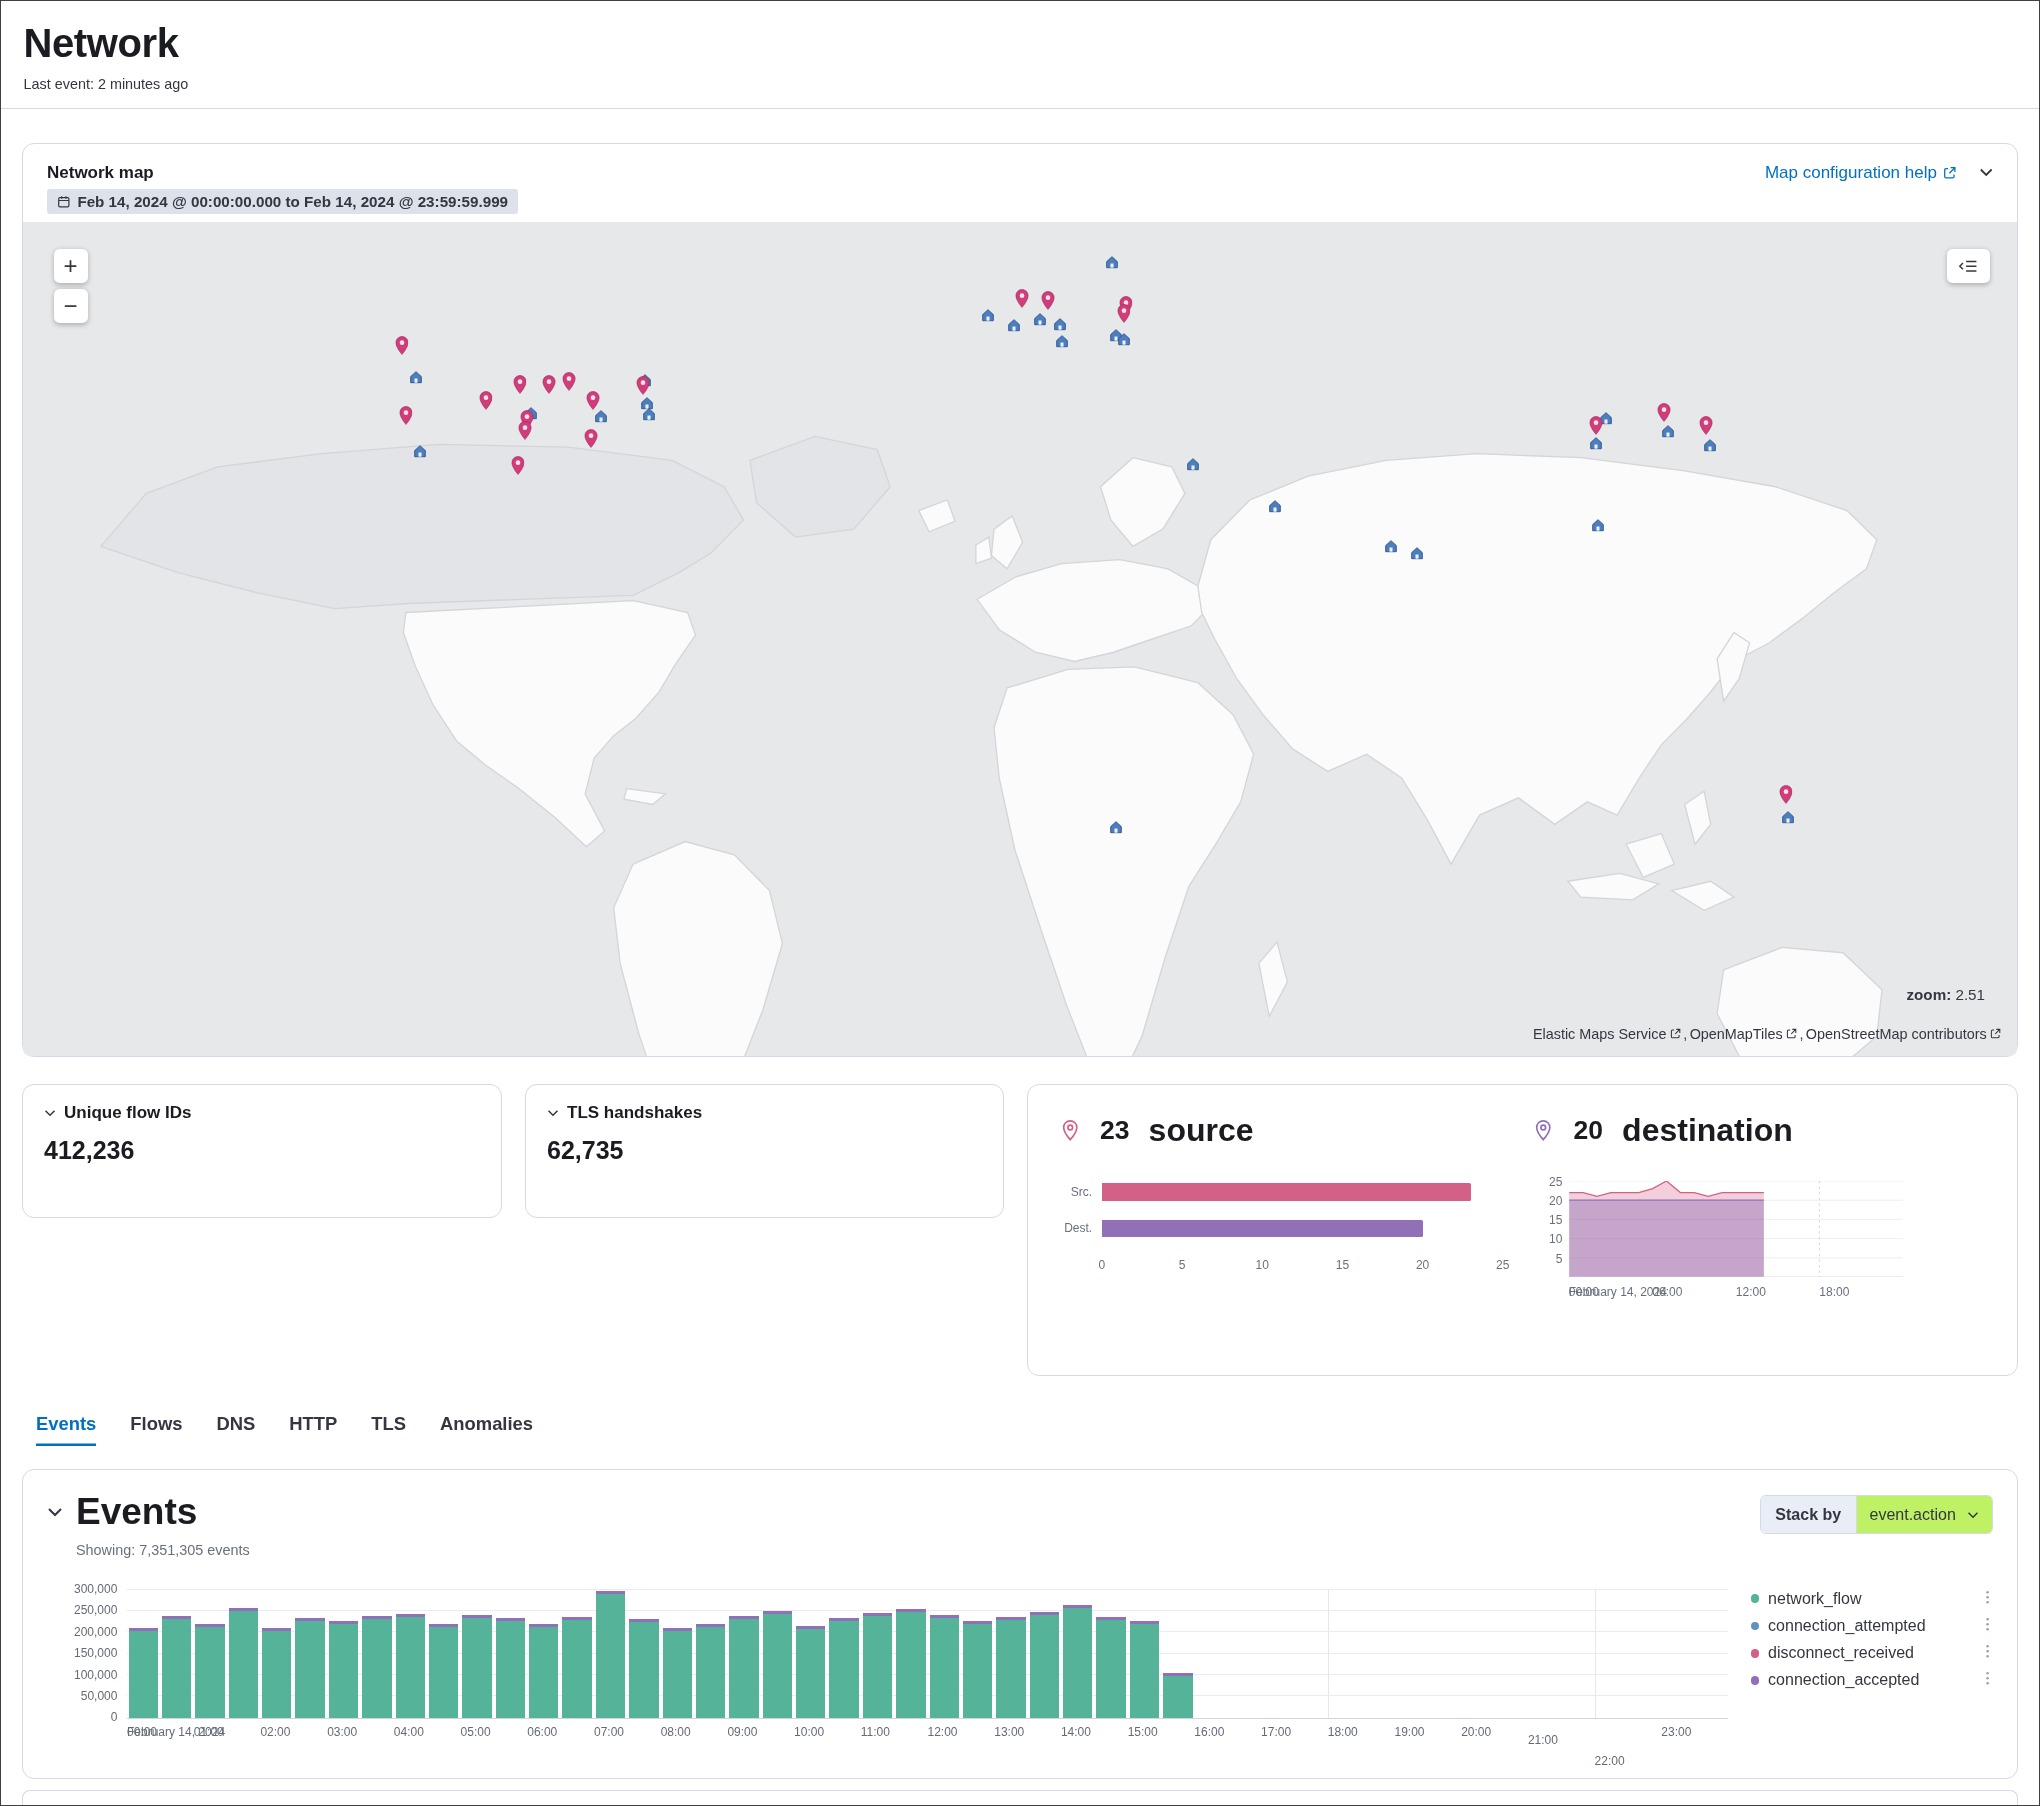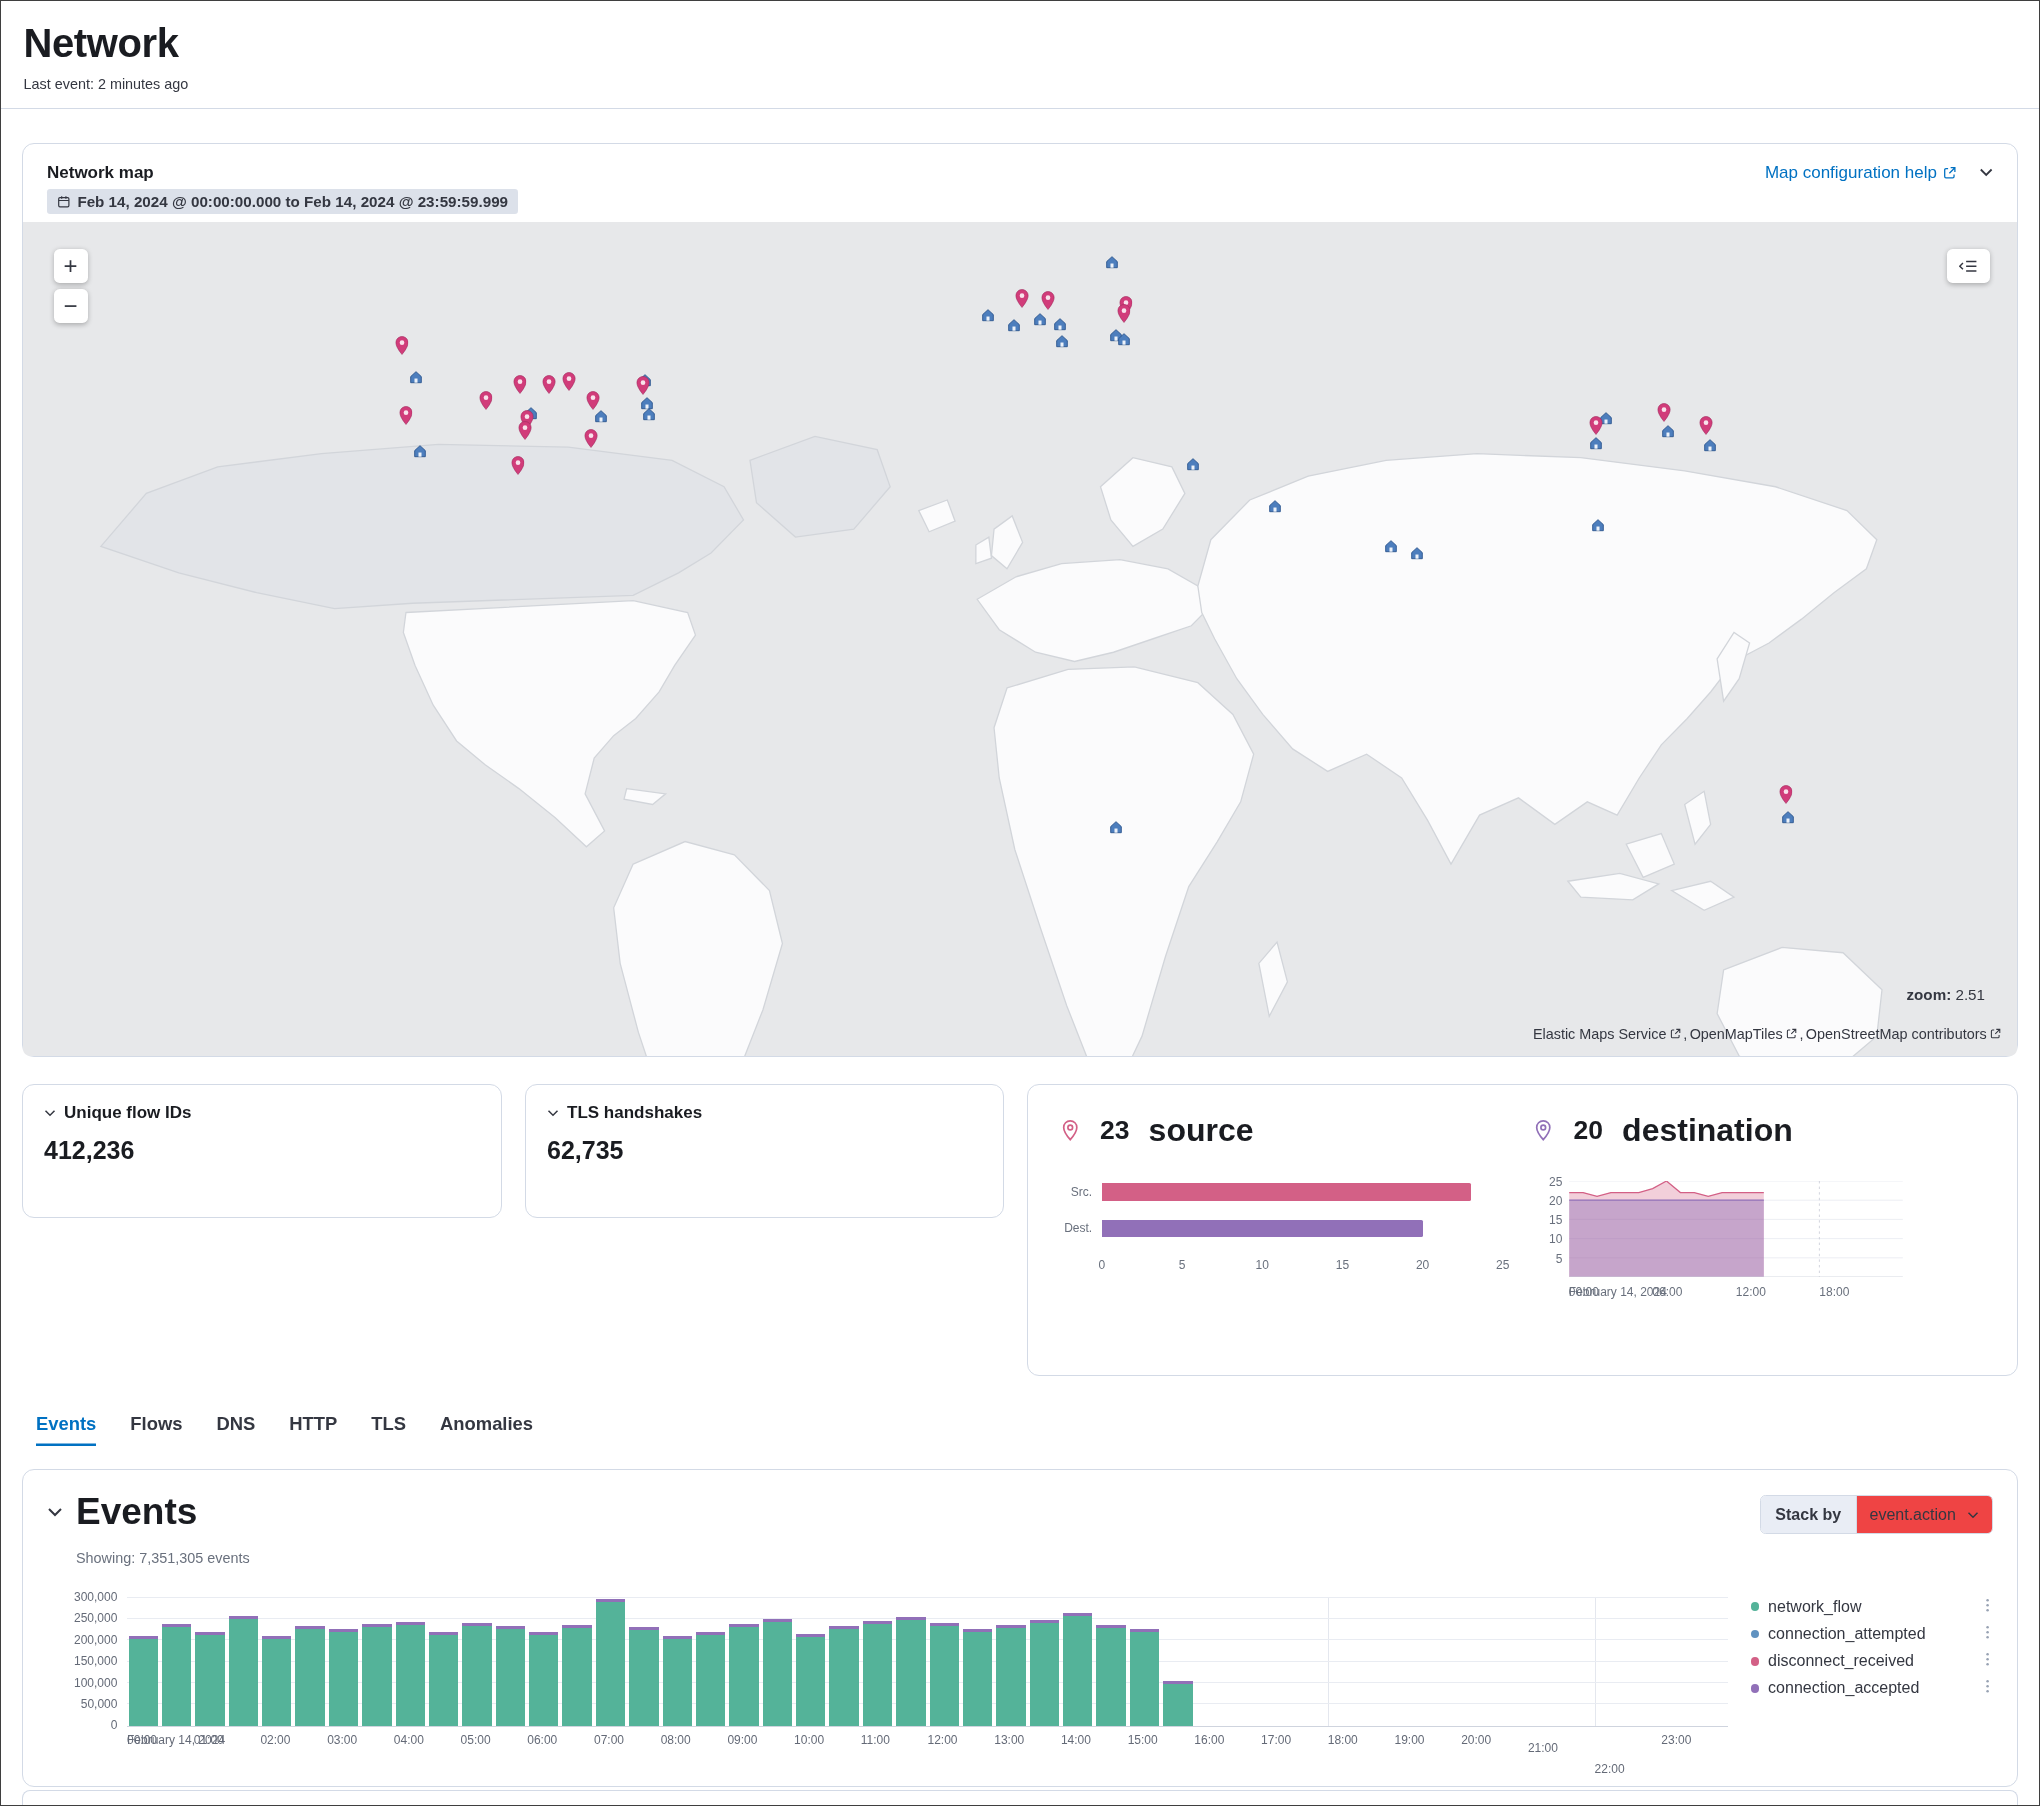--- a/index.html
+++ b/index.html
@@ -65,24 +65,24 @@
   .area-sub{position:absolute;left:0;top:19px;}
   
   .tabs{display:flex;gap:34px;margin:37px 0 0 35px;}
   .tab{font-size:18.4px;font-weight:600;color:#343741;padding-bottom:11.2px;cursor:pointer;}
   .tab.active{color:#0071c2;box-shadow:inset 0 -2.4px 0 #0071c2;}
   
   .events-panel{margin:22.5px 21px 0;padding:21px 24px;}
   .events-head{display:flex;justify-content:space-between;align-items:flex-start;}
   .events-title-wrap{display:flex;align-items:center;gap:13px;}
   .events-title{font-size:37px;font-weight:700;}
-  .events-showing{font-size:14.4px;color:#69707d;margin-top:17px;margin-left:29px;}
+  .events-showing{font-size:14.4px;color:#69707d;margin-top:9px;margin-left:29px;}
   .stackby{display:flex;height:37px;border:0.8px solid #d3dae6;border-radius:5.6px;overflow:hidden;font-size:16px;margin-top:4.8px;}
   .stackby-label{background:#e9edf5;display:flex;align-items:center;padding:0 14.4px;color:#343741;font-weight:600;border-right:0.8px solid #d3dae6;}
-  .stackby-select{display:flex;align-items:center;gap:11.2px;padding:0 13px;background:#ef4444;cursor:pointer;color:#343741;}
+  .stackby-select{display:flex;align-items:center;gap:11.2px;padding:0 13px;background:#bef264;cursor:pointer;color:#343741;}
   .chart-region{display:flex;margin-top:32px;}
   .y-axis{position:relative;width:80px;height:128px;font-size:12px;color:#646a77;}
   .y-axis span{position:absolute;right:9.6px;}
   .plot-col{flex:1;display:flex;flex-direction:column;min-width:0;}
   .plot{position:relative;height:128px;border-bottom:0.8px solid #cfd4de;}
   .gridline{position:absolute;left:0;right:0;height:0.8px;background:#e9ecf2;}
   .vline{position:absolute;top:0;bottom:0;width:0.8px;background:#e4e7ee;}
   .bars{position:absolute;inset:0;display:flex;align-items:flex-end;gap:4px;padding:0 1.6px;}
   .bar{flex:1;background:#54b399;box-sizing:border-box;}
   .bar.capped{border-top:3.2px solid #9170b8;}

